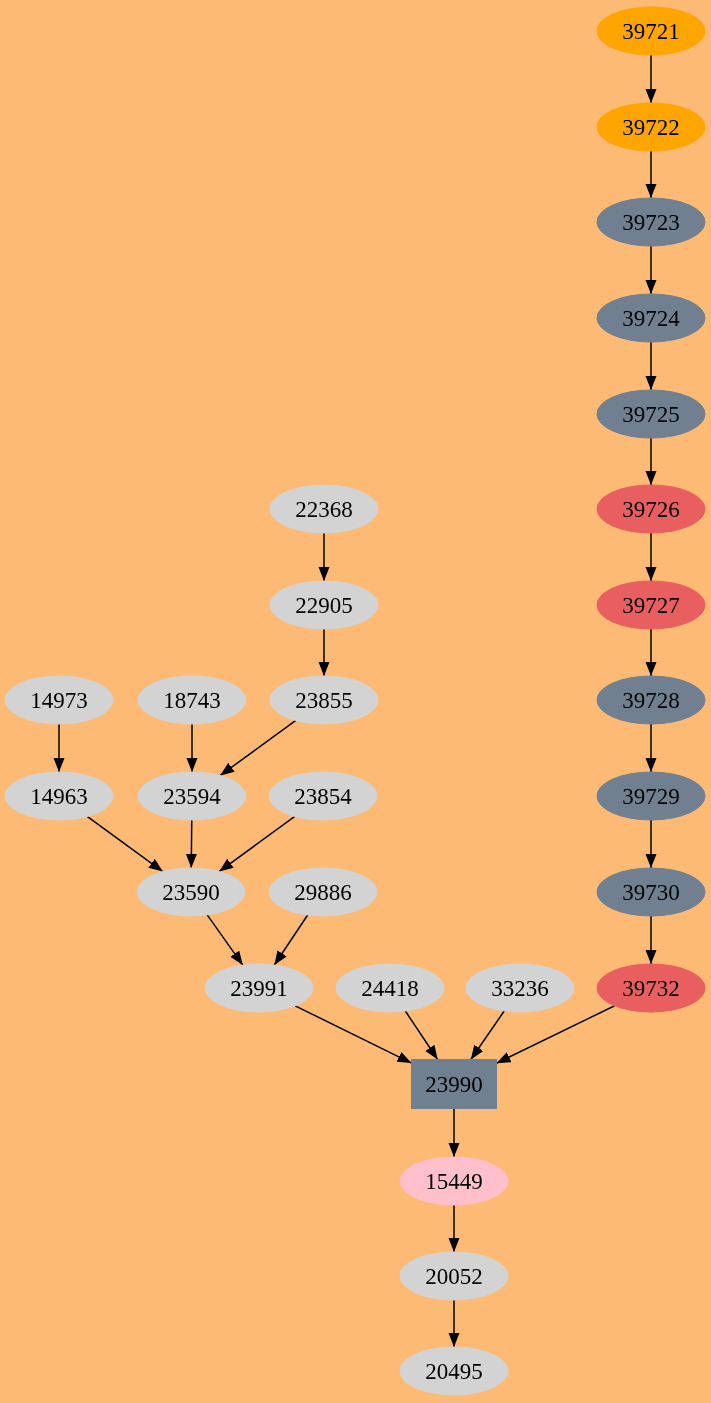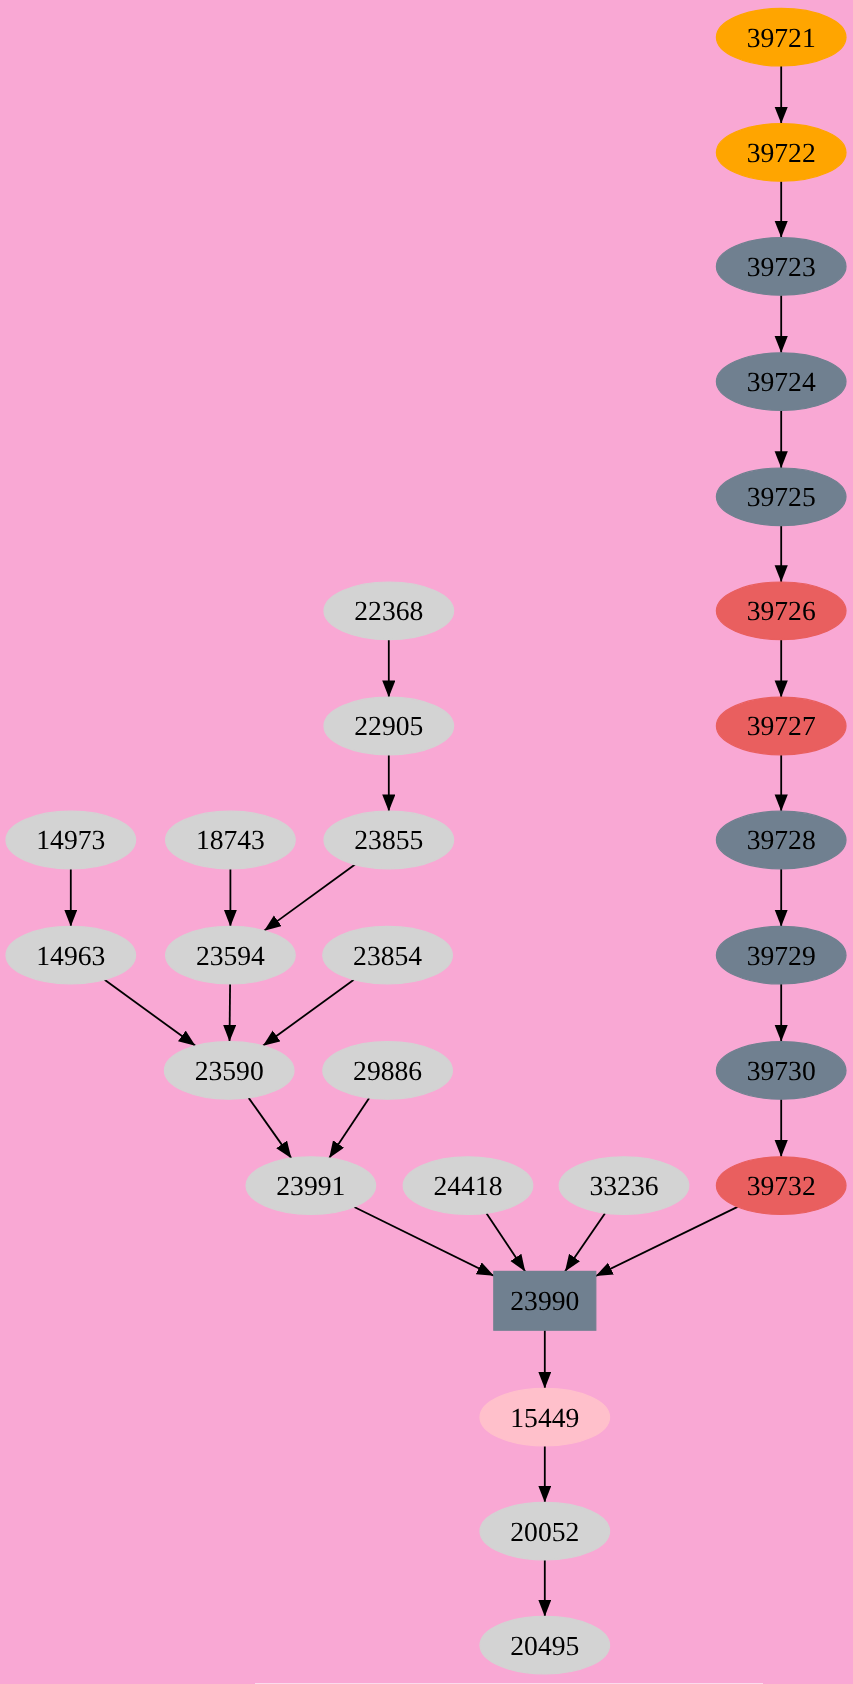--- a/index.html
+++ b/index.html
@@ -5,21 +5,21 @@
   html, body {
     margin: 0;
     padding: 0;
     background: #ffffff;
     font-family: "Liberation Serif", "DejaVu Serif", serif;
   }
   .canvas-wrap {
     width: 711px;
     height: 1403px;
     position: relative;
-    background: #f9a8d4;
+    background: #fdba74;
     overflow: hidden;
   }
   svg { display: block; }
   .node-label {
     font-family: "Liberation Serif", "DejaVu Serif", serif;
     text-anchor: middle;
     pointer-events: none;
   }
   .edge-line {
     fill: none;

